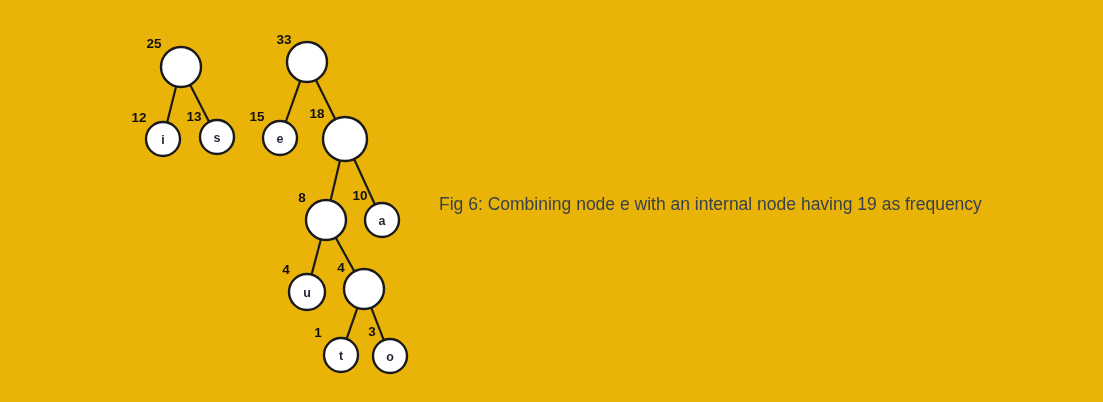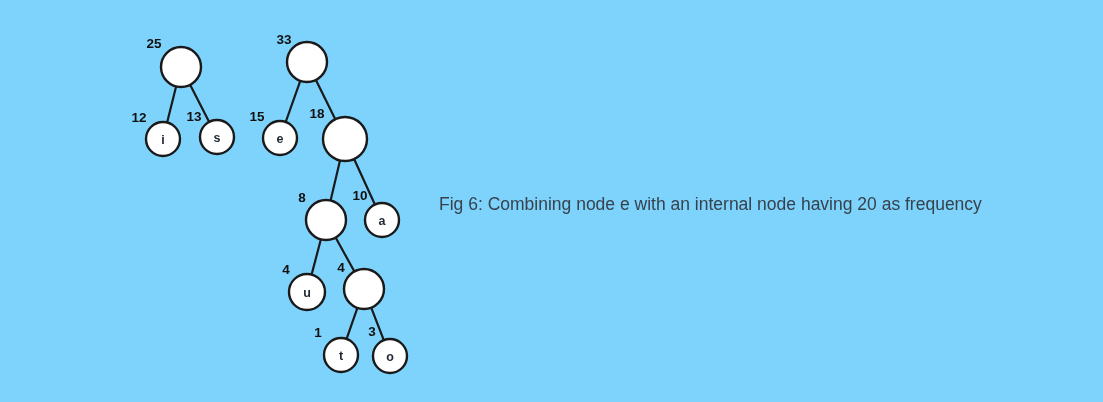--- a/index.html
+++ b/index.html
@@ -4,21 +4,21 @@
 <style>
   html, body {
     margin: 0;
     padding: 0;
     background: #ffffff;
   }
   #canvas {
     position: relative;
     width: 1103px;
     height: 402px;
-    background: #7dd3fc;
+    background: #eab308;
     overflow: hidden;
     font-family: "Liberation Sans", sans-serif;
   }
   #tree-svg {
     position: absolute;
     left: 0;
     top: 0;
   }
   .edge {
     stroke: #1a1a1a;
@@ -94,14 +94,14 @@
       <text x="286" y="274" class="freq-label" fill="#111111">4</text>
       <circle cx="364" cy="289" r="20" class="node-circle" fill="#ffffff" stroke="#1a1a1a"></circle>
       <text x="341" y="272" class="freq-label" fill="#111111">4</text>
       <circle cx="341" cy="355" r="17" class="node-circle" fill="#ffffff" stroke="#1a1a1a"></circle>
       <text x="341" y="359.5" class="node-letter" fill="#1f2733">t</text>
       <text x="318" y="337" class="freq-label" fill="#111111">1</text>
       <circle cx="390" cy="356" r="17" class="node-circle" fill="#ffffff" stroke="#1a1a1a"></circle>
       <text x="390" y="360.5" class="node-letter" fill="#1f2733">o</text>
       <text x="372" y="336" class="freq-label" fill="#111111">3</text>
     </svg>
-  <div class="caption">Fig 6: Combining node e with an internal node having 20 as frequency</div>
+  <div class="caption">Fig 6: Combining node e with an internal node having 19 as frequency</div>
 </div>
 
 </body></html>

